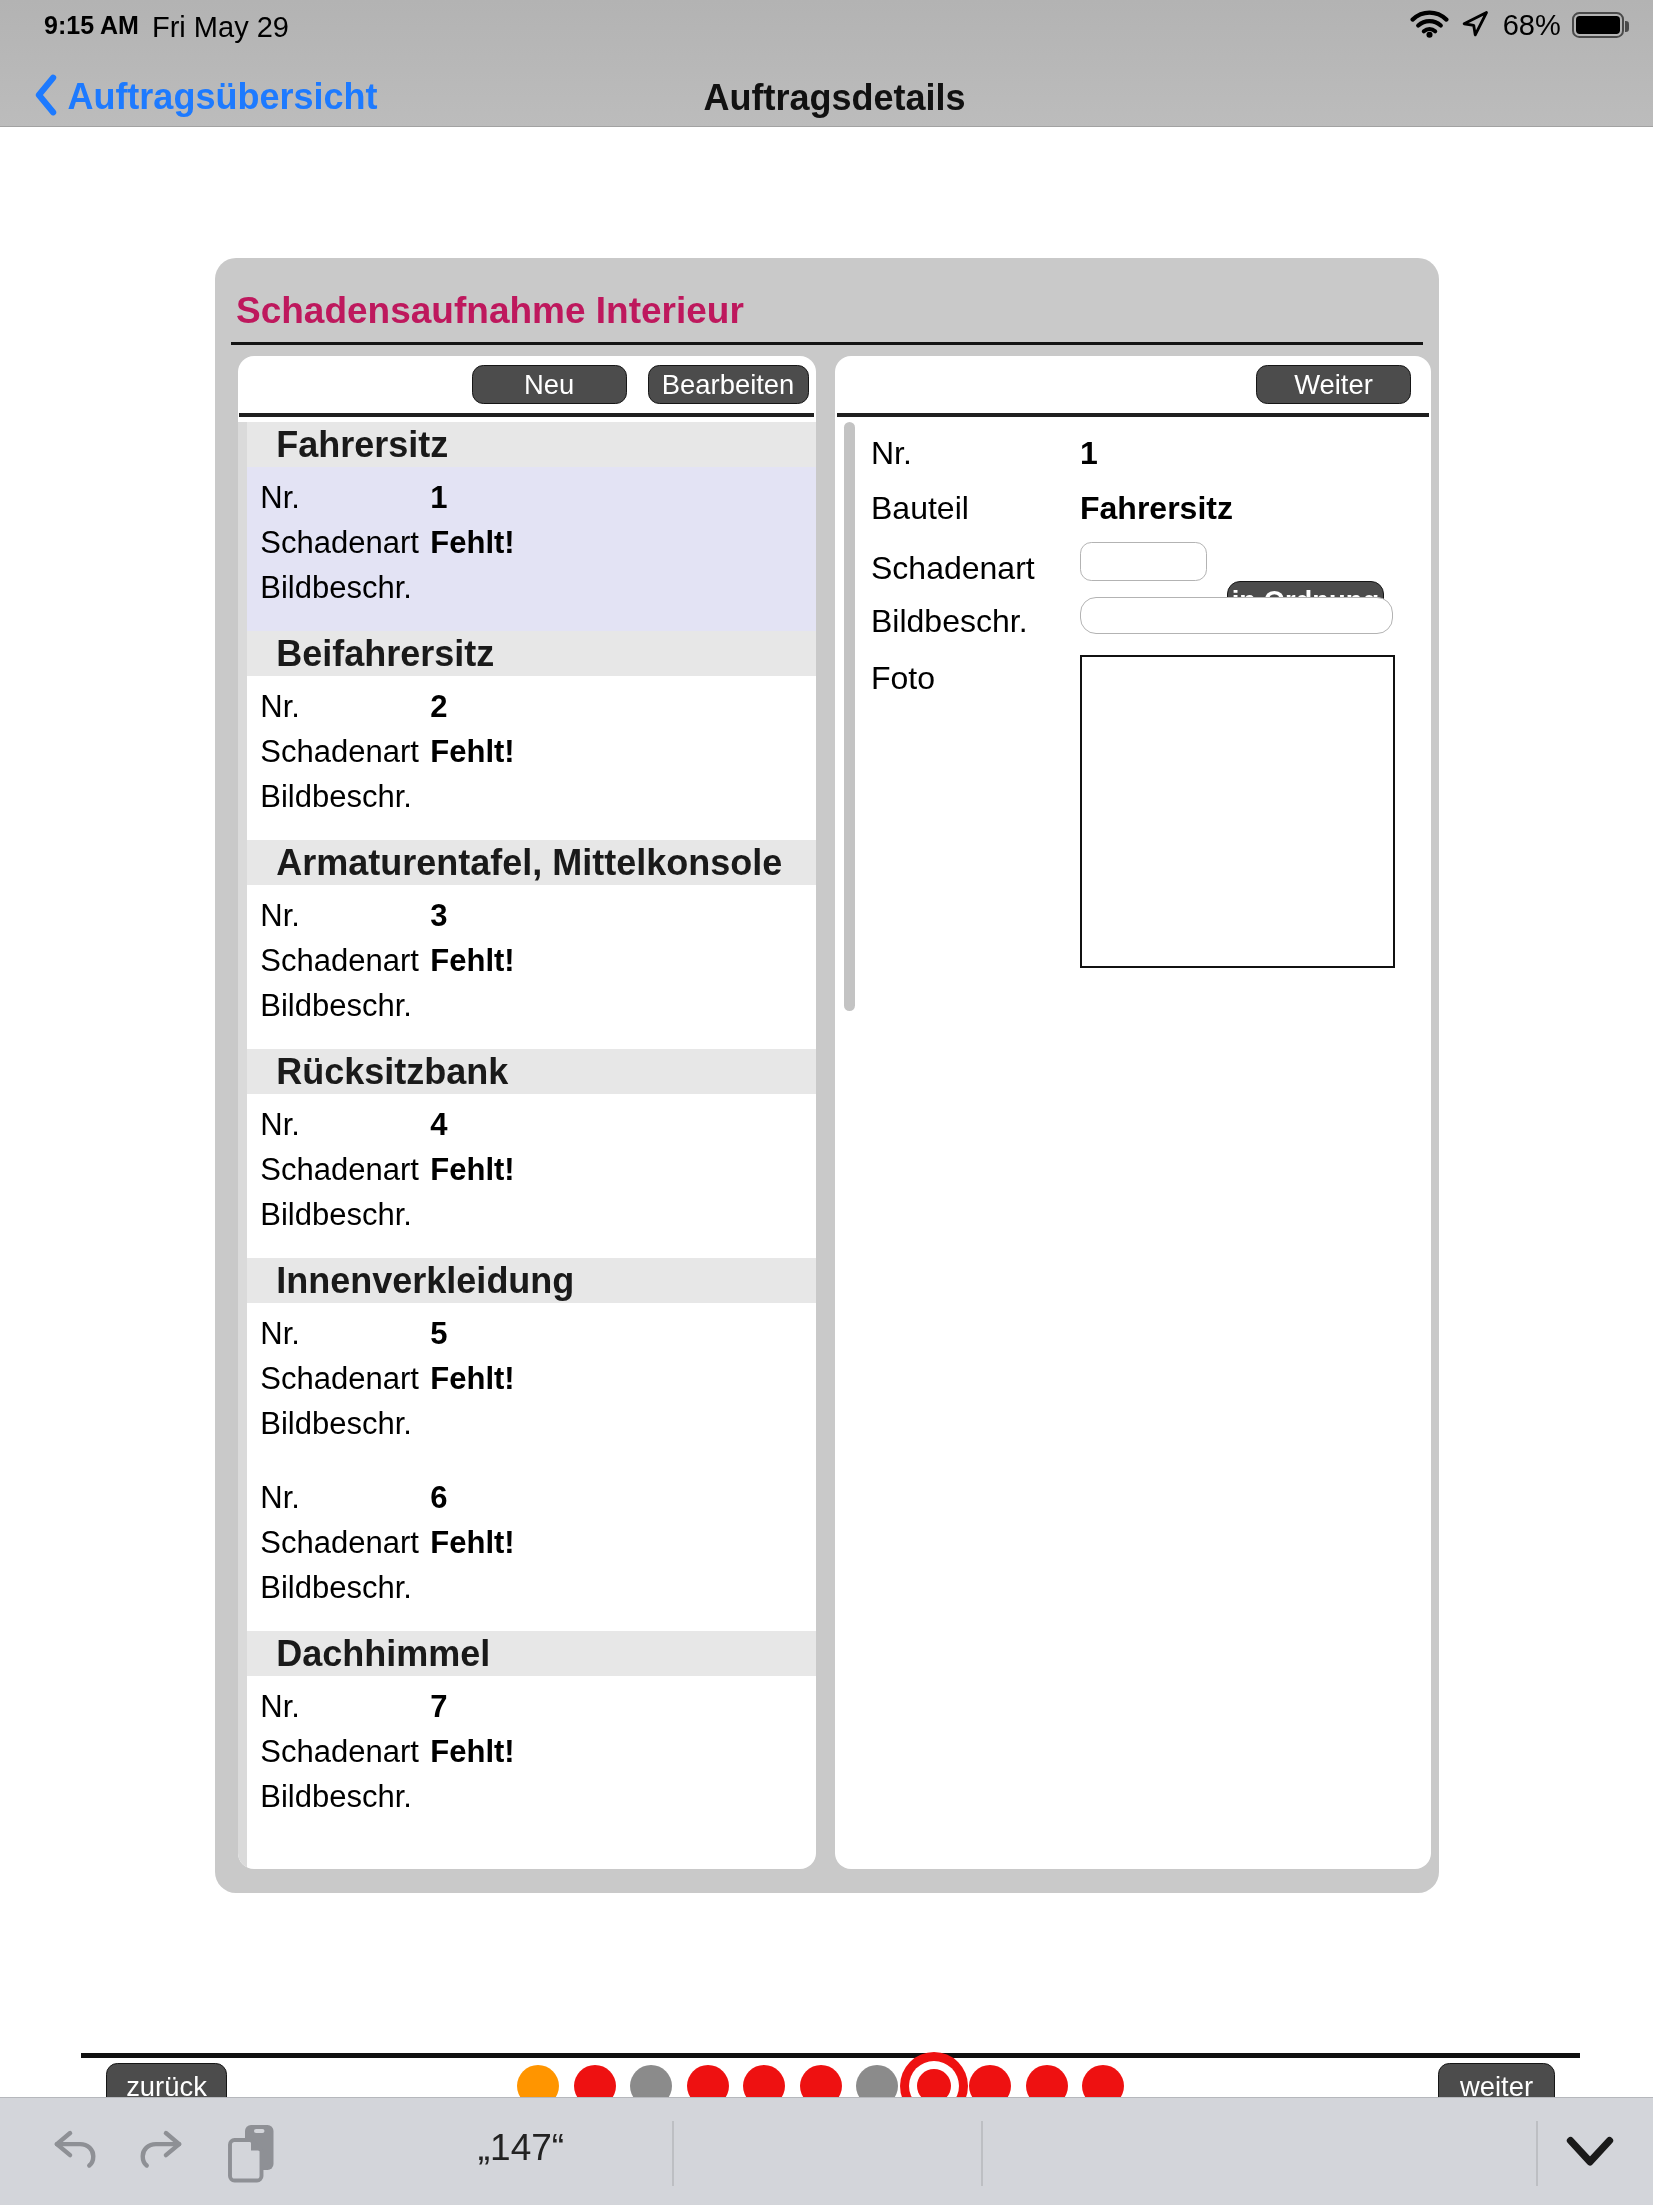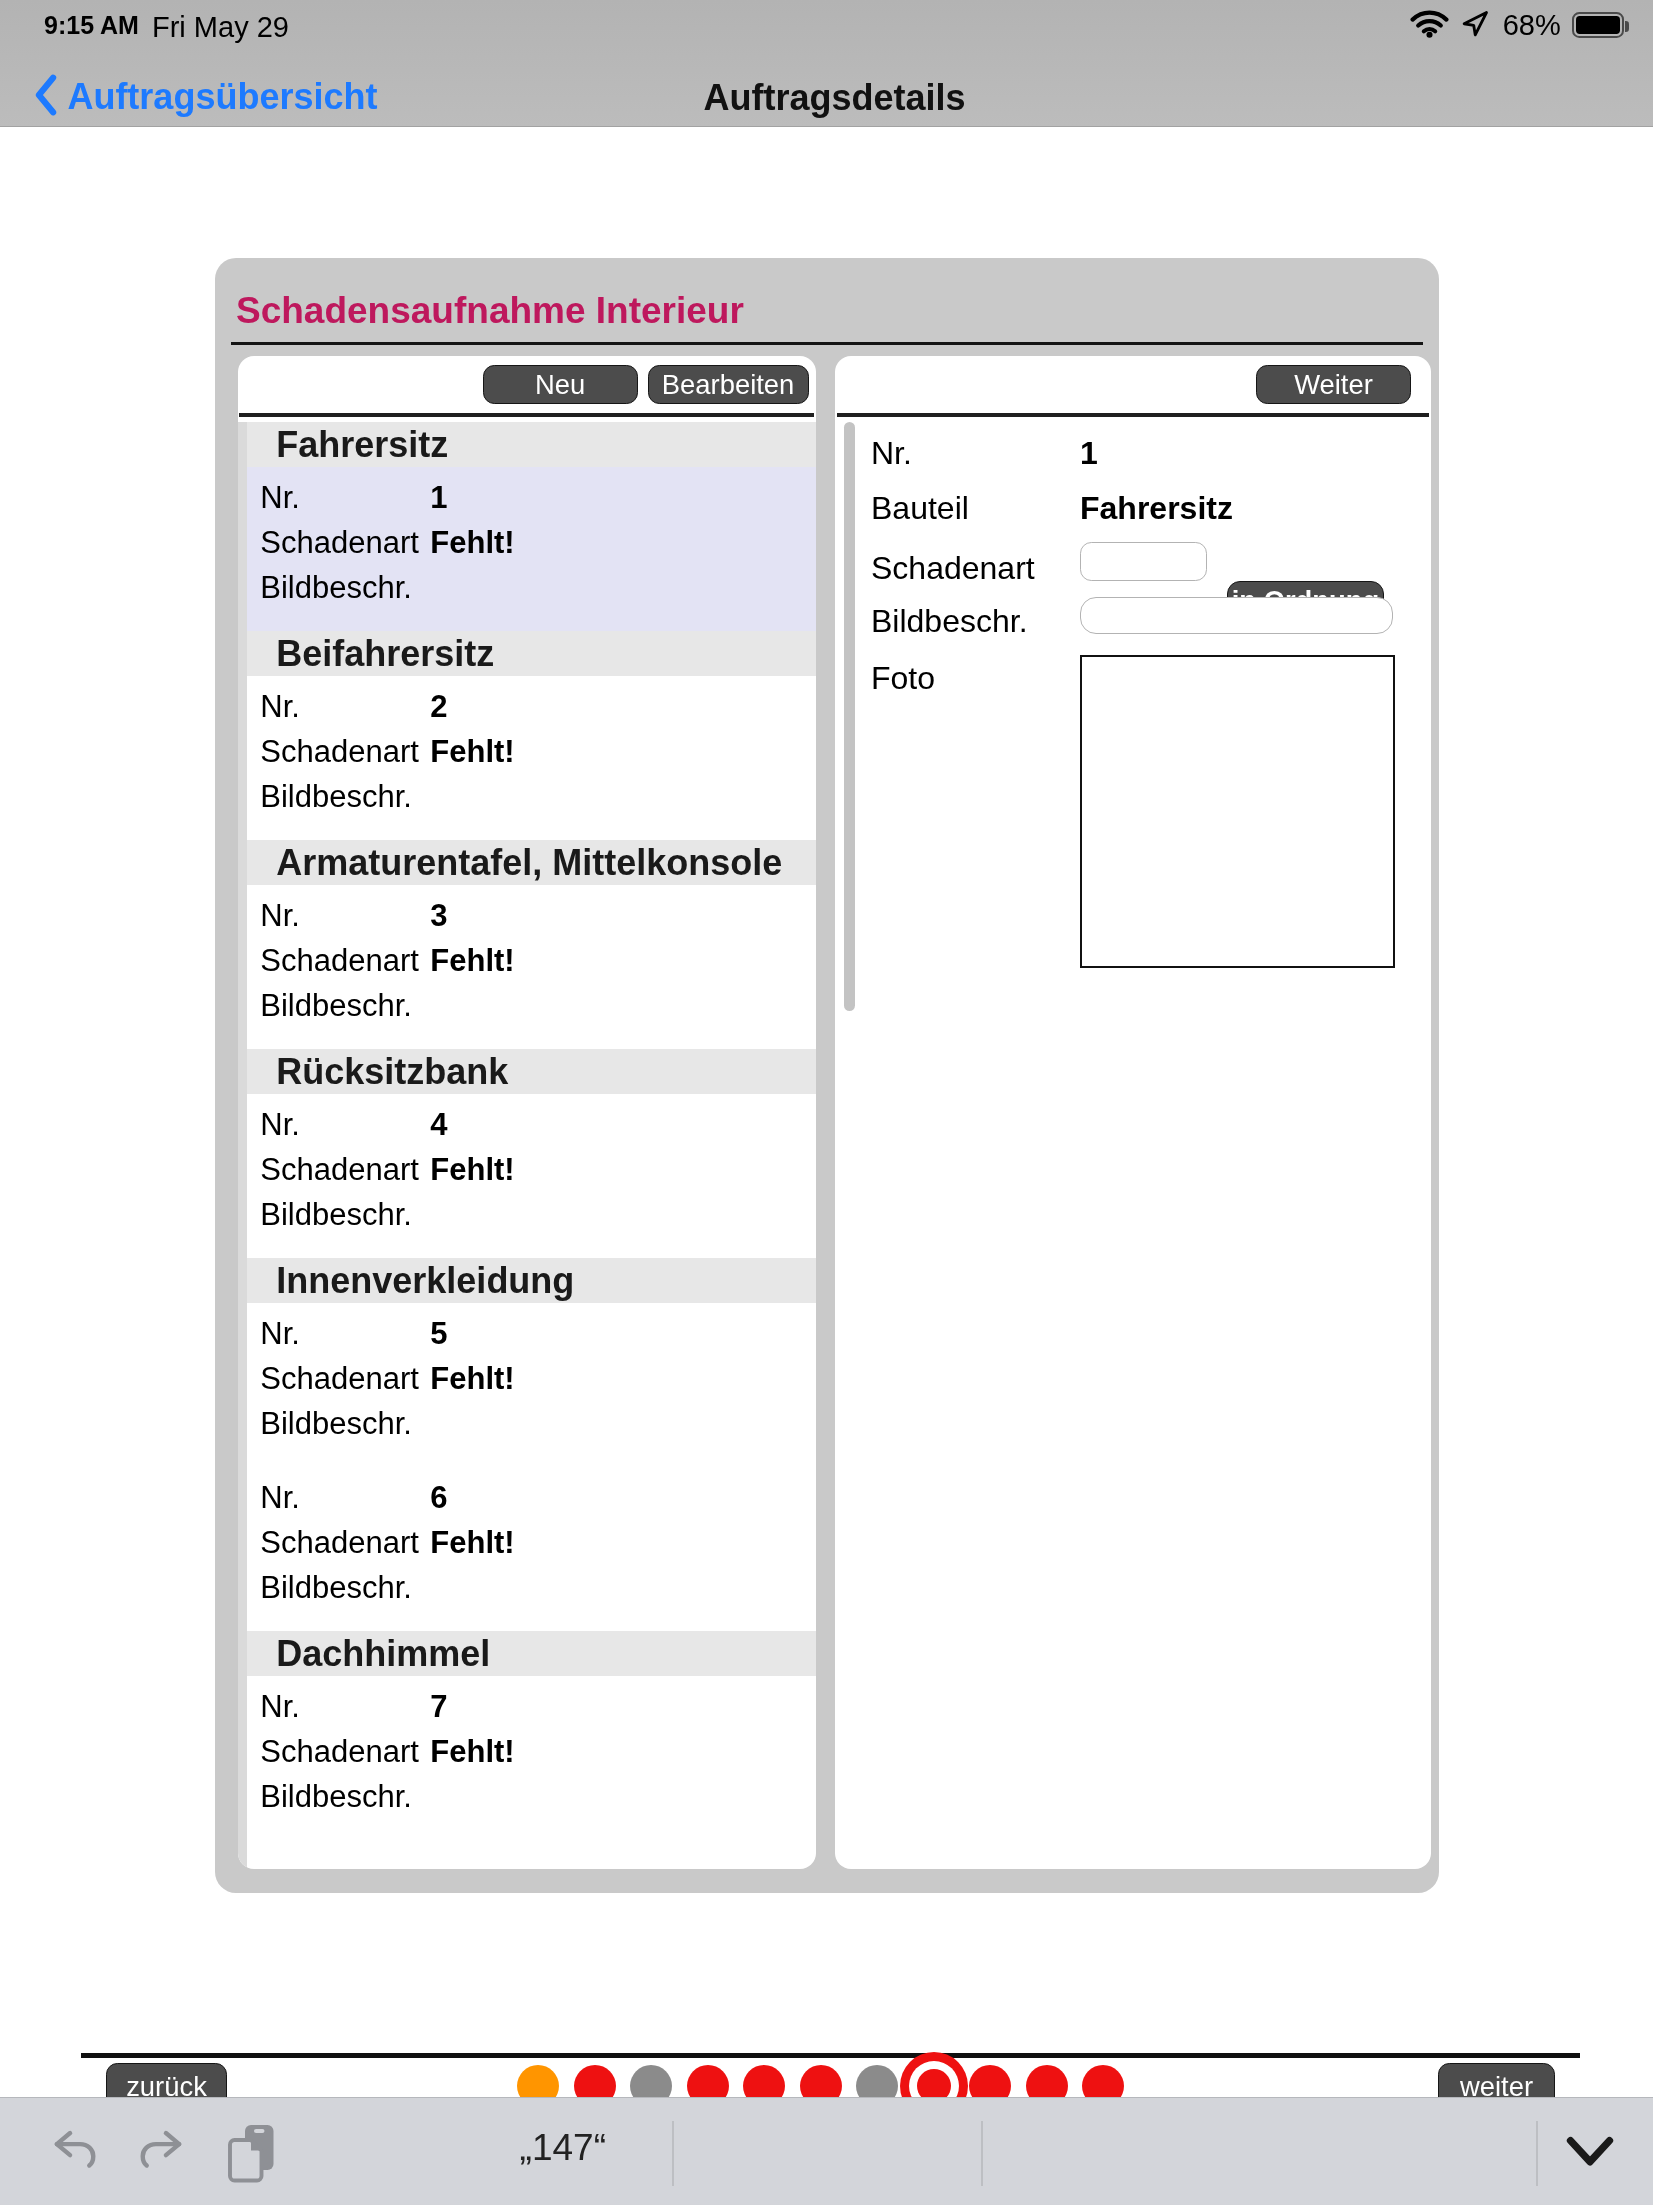--- a/index.html
+++ b/index.html
@@ -25,21 +25,21 @@
     background:#c9c9c9; border-radius:21px; }
   .panel-title { position:absolute; left:21px; top:32px; font-size:37px; font-weight:700; color:#be185d; }
   .panel-rule { position:absolute; left:16px; right:16px; top:84px; height:3.2px; background:#141414; }
   .card { position:absolute; top:98px; height:1513px; background:#fff; border-radius:16px; overflow:hidden; }
   .card-left { left:22.6px; width:578px; }
   .card-right { left:620px; width:596px; }
   .card-rule { position:absolute; left:1.6px; right:1.6px; top:57px; height:4px; background:#1f1f1f; }
   .btn-dark { position:absolute; height:39px; background:var(--button-dark); border:1.6px solid #161616;
     border-radius:11.3px; color:#fff; font-size:27.4px; display:flex; align-items:center; justify-content:center;
     font-family:"Liberation Sans", sans-serif; cursor:pointer; }
-  .btn-neu { left:245px; top:9px; width:155px; }
+  .btn-neu { left:234px; top:9px; width:155px; }
   .btn-bearbeiten { left:410px; top:9px; width:161px; }
   .btn-weiter { left:421px; top:9px; width:155px; }
   
   .list { position:absolute; left:0; right:0; top:66px; bottom:0; overflow:hidden; }
   .gutter { position:absolute; left:0; top:0; bottom:0; width:9.7px; background:#dadada; }
   .list-items { margin-left:9.7px; }
   .sec-header { height:45px; background:#e7e7e7; display:flex; align-items:center;
     padding-left:29px; font-size:36px; font-weight:700; color:#1a1a1a; }
   .sec-body { height:164px; background:#fff; padding-top:8px; }
   .sec-body.selected { background:var(--selected-row); }
@@ -71,21 +71,21 @@
   .dot.gray { background:var(--dot-gray); }
   .dot.ring { width:68px; height:68px; background:var(--dot-red); margin:-13px 1.6px 0 -13px;
     display:flex; align-items:center; justify-content:center; }
   .ring-mid { width:50px; height:50px; border-radius:50%; background:#fff; display:flex; align-items:center; justify-content:center; }
   .ring-core { width:34px; height:34px; border-radius:50%; background:var(--dot-red); }
   
   .kbar { position:absolute; left:0; top:2097px; width:1653px; height:108px;
     background:#d3d5da; border-top:1.6px solid #b6b8bc; }
   .kicon { position:absolute; top:24px; cursor:pointer; }
   .k-undo { left:48px; } .k-redo { left:135px; } .k-paste { left:222px; }
-  .k-suggestion { position:absolute; left:436px; width:170px; top:29px; text-align:right;
+  .k-suggestion { position:absolute; left:436px; width:170px; top:29px; text-align:center;
     font-size:37px; color:#222; cursor:pointer; }
   .kdiv { position:absolute; top:22.6px; width:1.6px; height:65px; background:#bdbfc3; }
   .k-chevron { position:absolute; left:1564px; top:36px; cursor:pointer; }
 </style>
 </head>
 <body>
 
 <div class="screen">
 
   <div class="top-bar">

